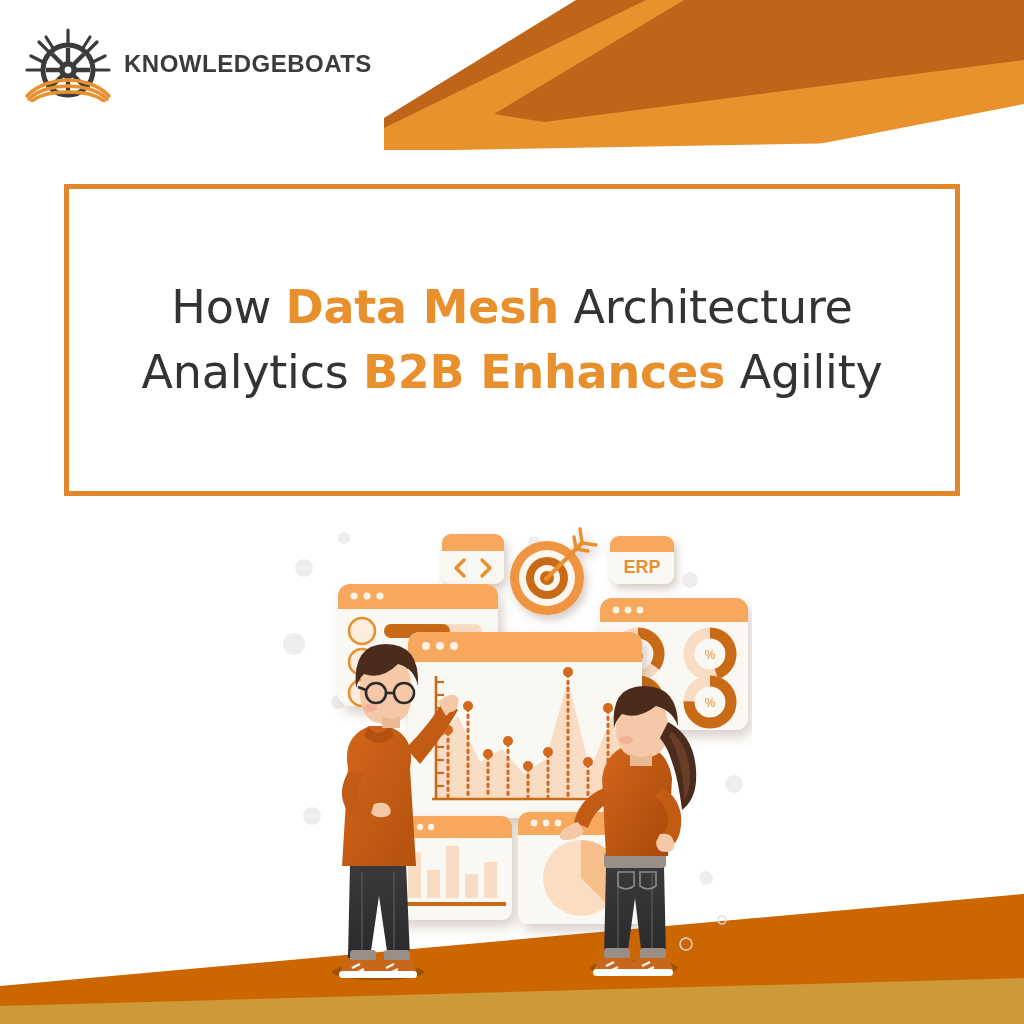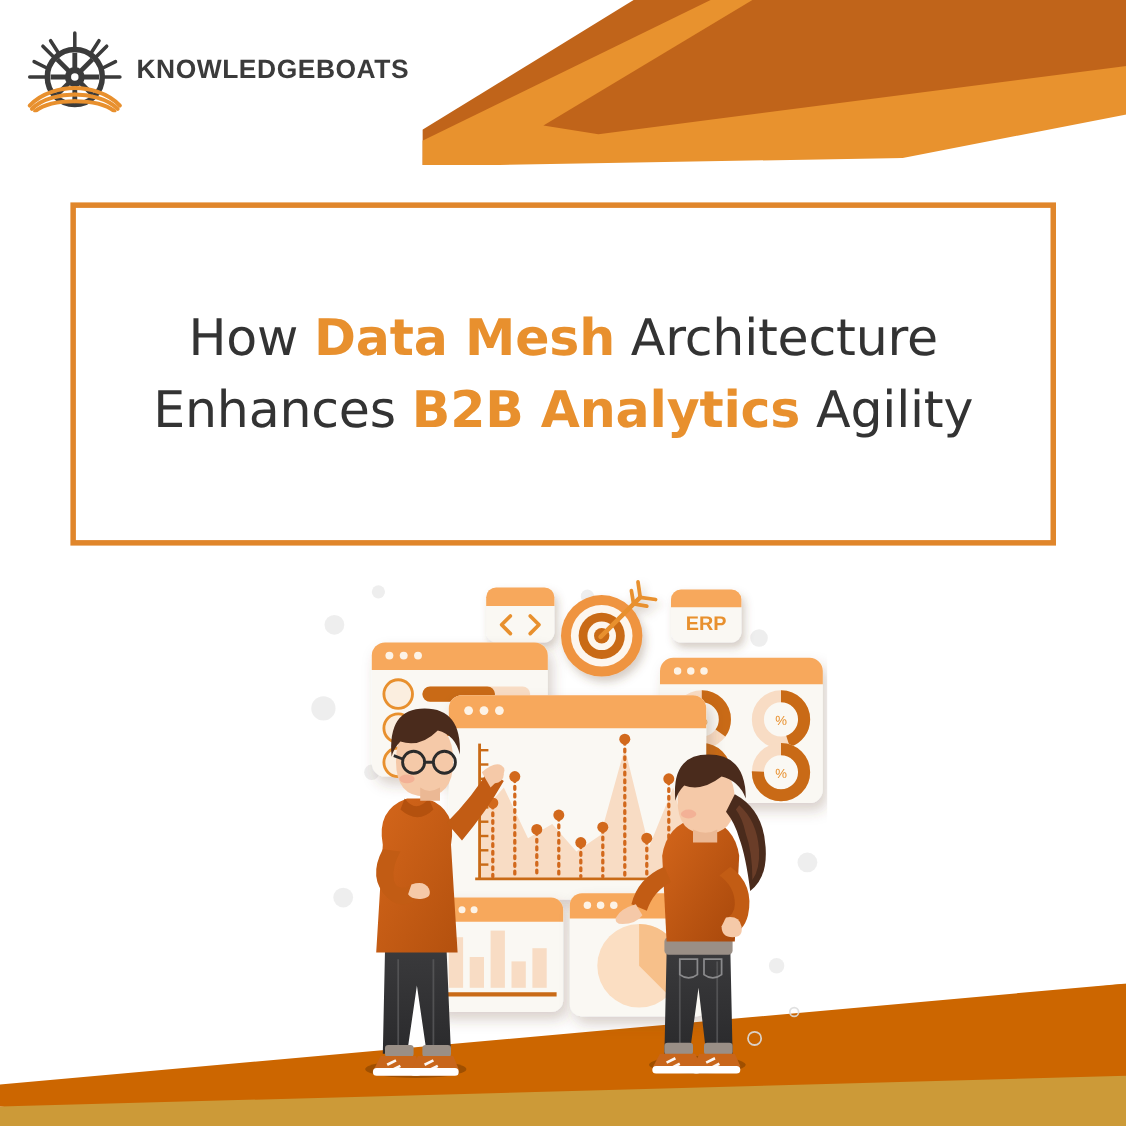--- a/index.html
+++ b/index.html
@@ -95,21 +95,21 @@
         <path d="M46 60 C 58 60, 75 63, 85 73"></path>
         <path d="M46 66 C 34 66, 19 68, 10 75"></path>
         <path d="M46 66 C 58 66, 73 68, 82 75"></path>
       </g>
     </svg>
     <div id="logo-text">KNOWLEDGEBOATS</div>
   </div>
 
   <div id="title-frame">
     <div class="title-line"><span>How </span><span class="hl">Data Mesh</span><span> Architecture</span></div>
-    <div class="title-line"><span>Enhances </span><span class="hl">B2B Analytics</span><span> Agility</span></div>
+    <div class="title-line"><span>Analytics </span><span class="hl">B2B Enhances</span><span> Agility</span></div>
   </div>
 
   <div id="illustration">
   <svg viewBox="0 0 470 488">
     <defs>
       <filter id="sh" x="-30%" y="-30%" width="170%" height="170%">
         <feDropShadow dx="4" dy="7" stdDeviation="6" flood-color="#6b4a2a" flood-opacity="0.25"></feDropShadow>
       </filter>
       <filter id="shs" x="-40%" y="-40%" width="190%" height="190%">
         <feDropShadow dx="3" dy="5" stdDeviation="4" flood-color="#6b4a2a" flood-opacity="0.28"></feDropShadow>

